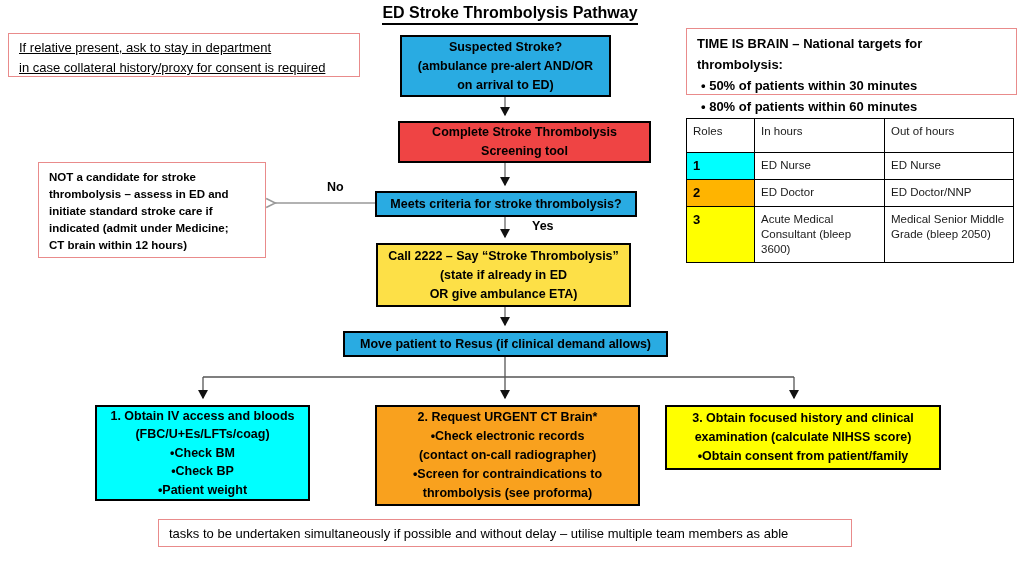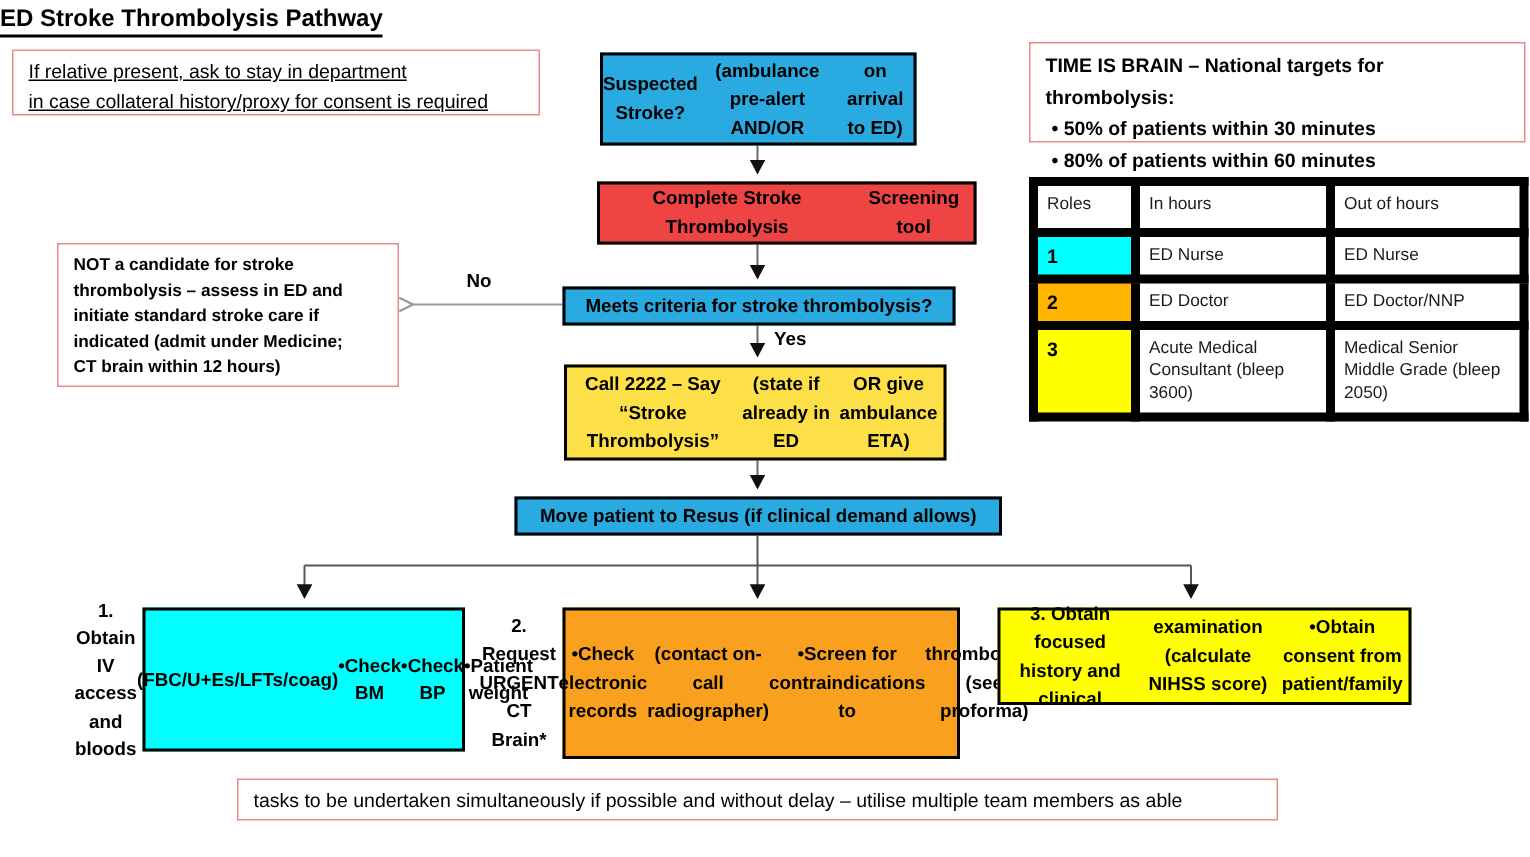--- a/index.html
+++ b/index.html
@@ -2,42 +2,42 @@
 <html><head>
 <meta charset="utf-8">
 <style>
   html,body{margin:0;padding:0;background:#fff;}
   #canvas{
     position:relative;width:1020px;height:571px;background:#fff;overflow:hidden;
     font-family:"Liberation Sans",sans-serif;color:#000;
   }
   .abs{position:absolute;}
   #title{
-    left:0;right:0;top:4px;font-size:16px;font-weight:bold;
+    left:0;right:0;top:4px;text-align:center;font-size:16px;font-weight:bold;
   }
   #title span{display:inline-block;border-bottom:2px solid #000;padding-bottom:1px;}
   .procbox{
-    position:absolute;border:2px solid #000;display:flex;flex-direction:row;
+    position:absolute;border:2px solid #000;display:flex;flex-direction:column;
     justify-content:center;align-items:center;text-align:center;
     font-weight:bold;font-size:12.5px;line-height:19px;box-sizing:border-box;
   }
   .annot{
     position:absolute;background:#fff;border:1.5px solid #E98B8B;box-sizing:border-box;
     font-size:13px;line-height:20px;padding:4px 10px;
   }
   .annot.bold{font-weight:bold;}
   #time-box .bullets{padding-left:4px;}
   #not-box{font-size:11.5px;line-height:17px;font-weight:bold;padding:6px 10px;}
-  .flabel{position:absolute;font-weight:bold;font-size:12.5px;}
+  .flabel{position:absolute;font-weight:bold;font-size:12.5px;margin-left:16px;}
   table.roles{
     position:absolute;border-collapse:collapse;table-layout:fixed;
     font-size:11.5px;line-height:15px;color:#1a1a1a;
   }
   table.roles td,table.roles th{
-    border:6px solid #000000;vertical-align:top;text-align:left;
+    border:1px solid #000000;vertical-align:top;text-align:left;
     padding:5px 6px;font-weight:normal;box-sizing:border-box;
   }
   table.roles td.role{font-weight:bold;font-size:13px;color:#000;}
   svg.connectors{position:absolute;left:0;top:0;pointer-events:none;}
   .tasknote{font-size:13px;line-height:19px;padding:4px 10px;white-space:nowrap;}
 </style>
 </head>
 <body>
 
 <div id="canvas">

